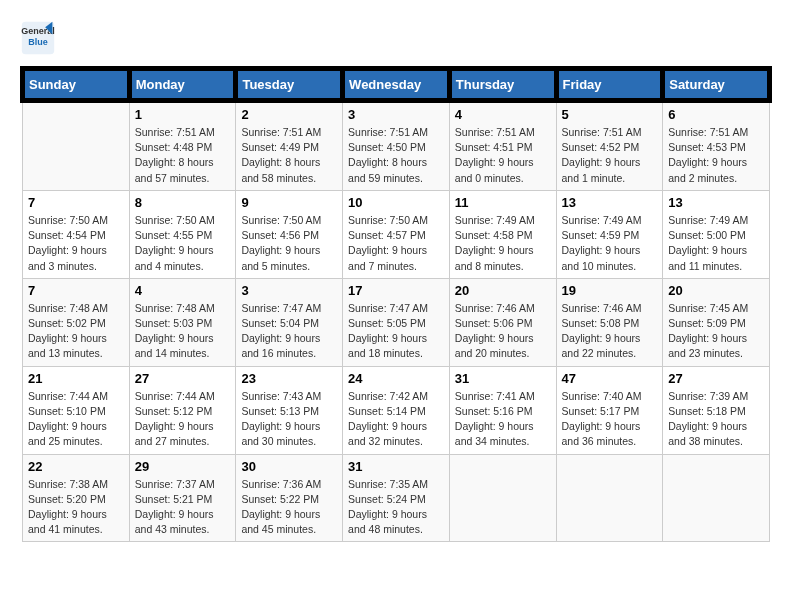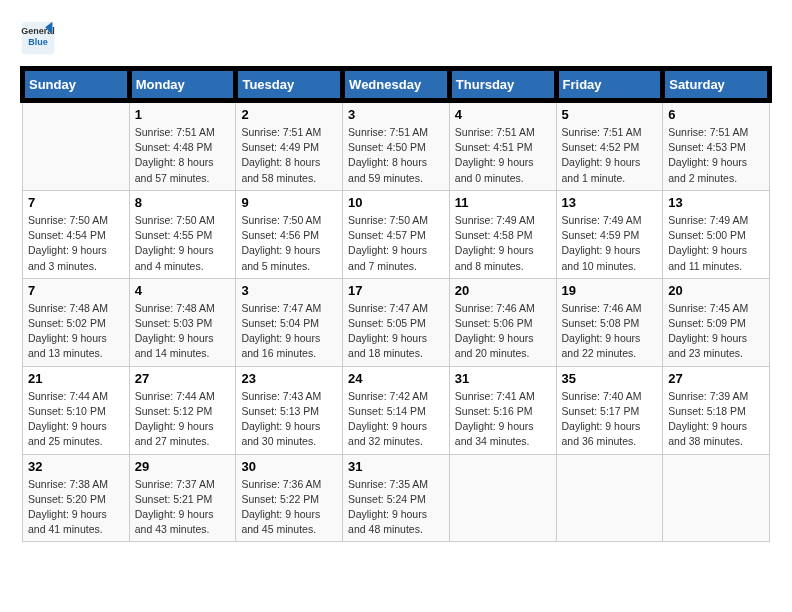--- a/index.html
+++ b/index.html
@@ -213,31 +213,31 @@
         </td>
         <td>
           <span class="day-num">24</span>
           <div class="day-info">Sunrise: 7:42 AM<br>Sunset: 5:14 PM<br>Daylight: 9 hours<br>and 32 minutes.</div>
         </td>
         <td>
           <span class="day-num">31</span>
           <div class="day-info">Sunrise: 7:41 AM<br>Sunset: 5:16 PM<br>Daylight: 9 hours<br>and 34 minutes.</div>
         </td>
         <td>
-          <span class="day-num">35</span>
+          <span class="day-num">47</span>
           <div class="day-info">Sunrise: 7:40 AM<br>Sunset: 5:17 PM<br>Daylight: 9 hours<br>and 36 minutes.</div>
         </td>
         <td>
           <span class="day-num">27</span>
           <div class="day-info">Sunrise: 7:39 AM<br>Sunset: 5:18 PM<br>Daylight: 9 hours<br>and 38 minutes.</div>
         </td>
       </tr>
       <tr>
         <td>
-          <span class="day-num">32</span>
+          <span class="day-num">22</span>
           <div class="day-info">Sunrise: 7:38 AM<br>Sunset: 5:20 PM<br>Daylight: 9 hours<br>and 41 minutes.</div>
         </td>
         <td>
           <span class="day-num">29</span>
           <div class="day-info">Sunrise: 7:37 AM<br>Sunset: 5:21 PM<br>Daylight: 9 hours<br>and 43 minutes.</div>
         </td>
         <td>
           <span class="day-num">30</span>
           <div class="day-info">Sunrise: 7:36 AM<br>Sunset: 5:22 PM<br>Daylight: 9 hours<br>and 45 minutes.</div>
         </td>

